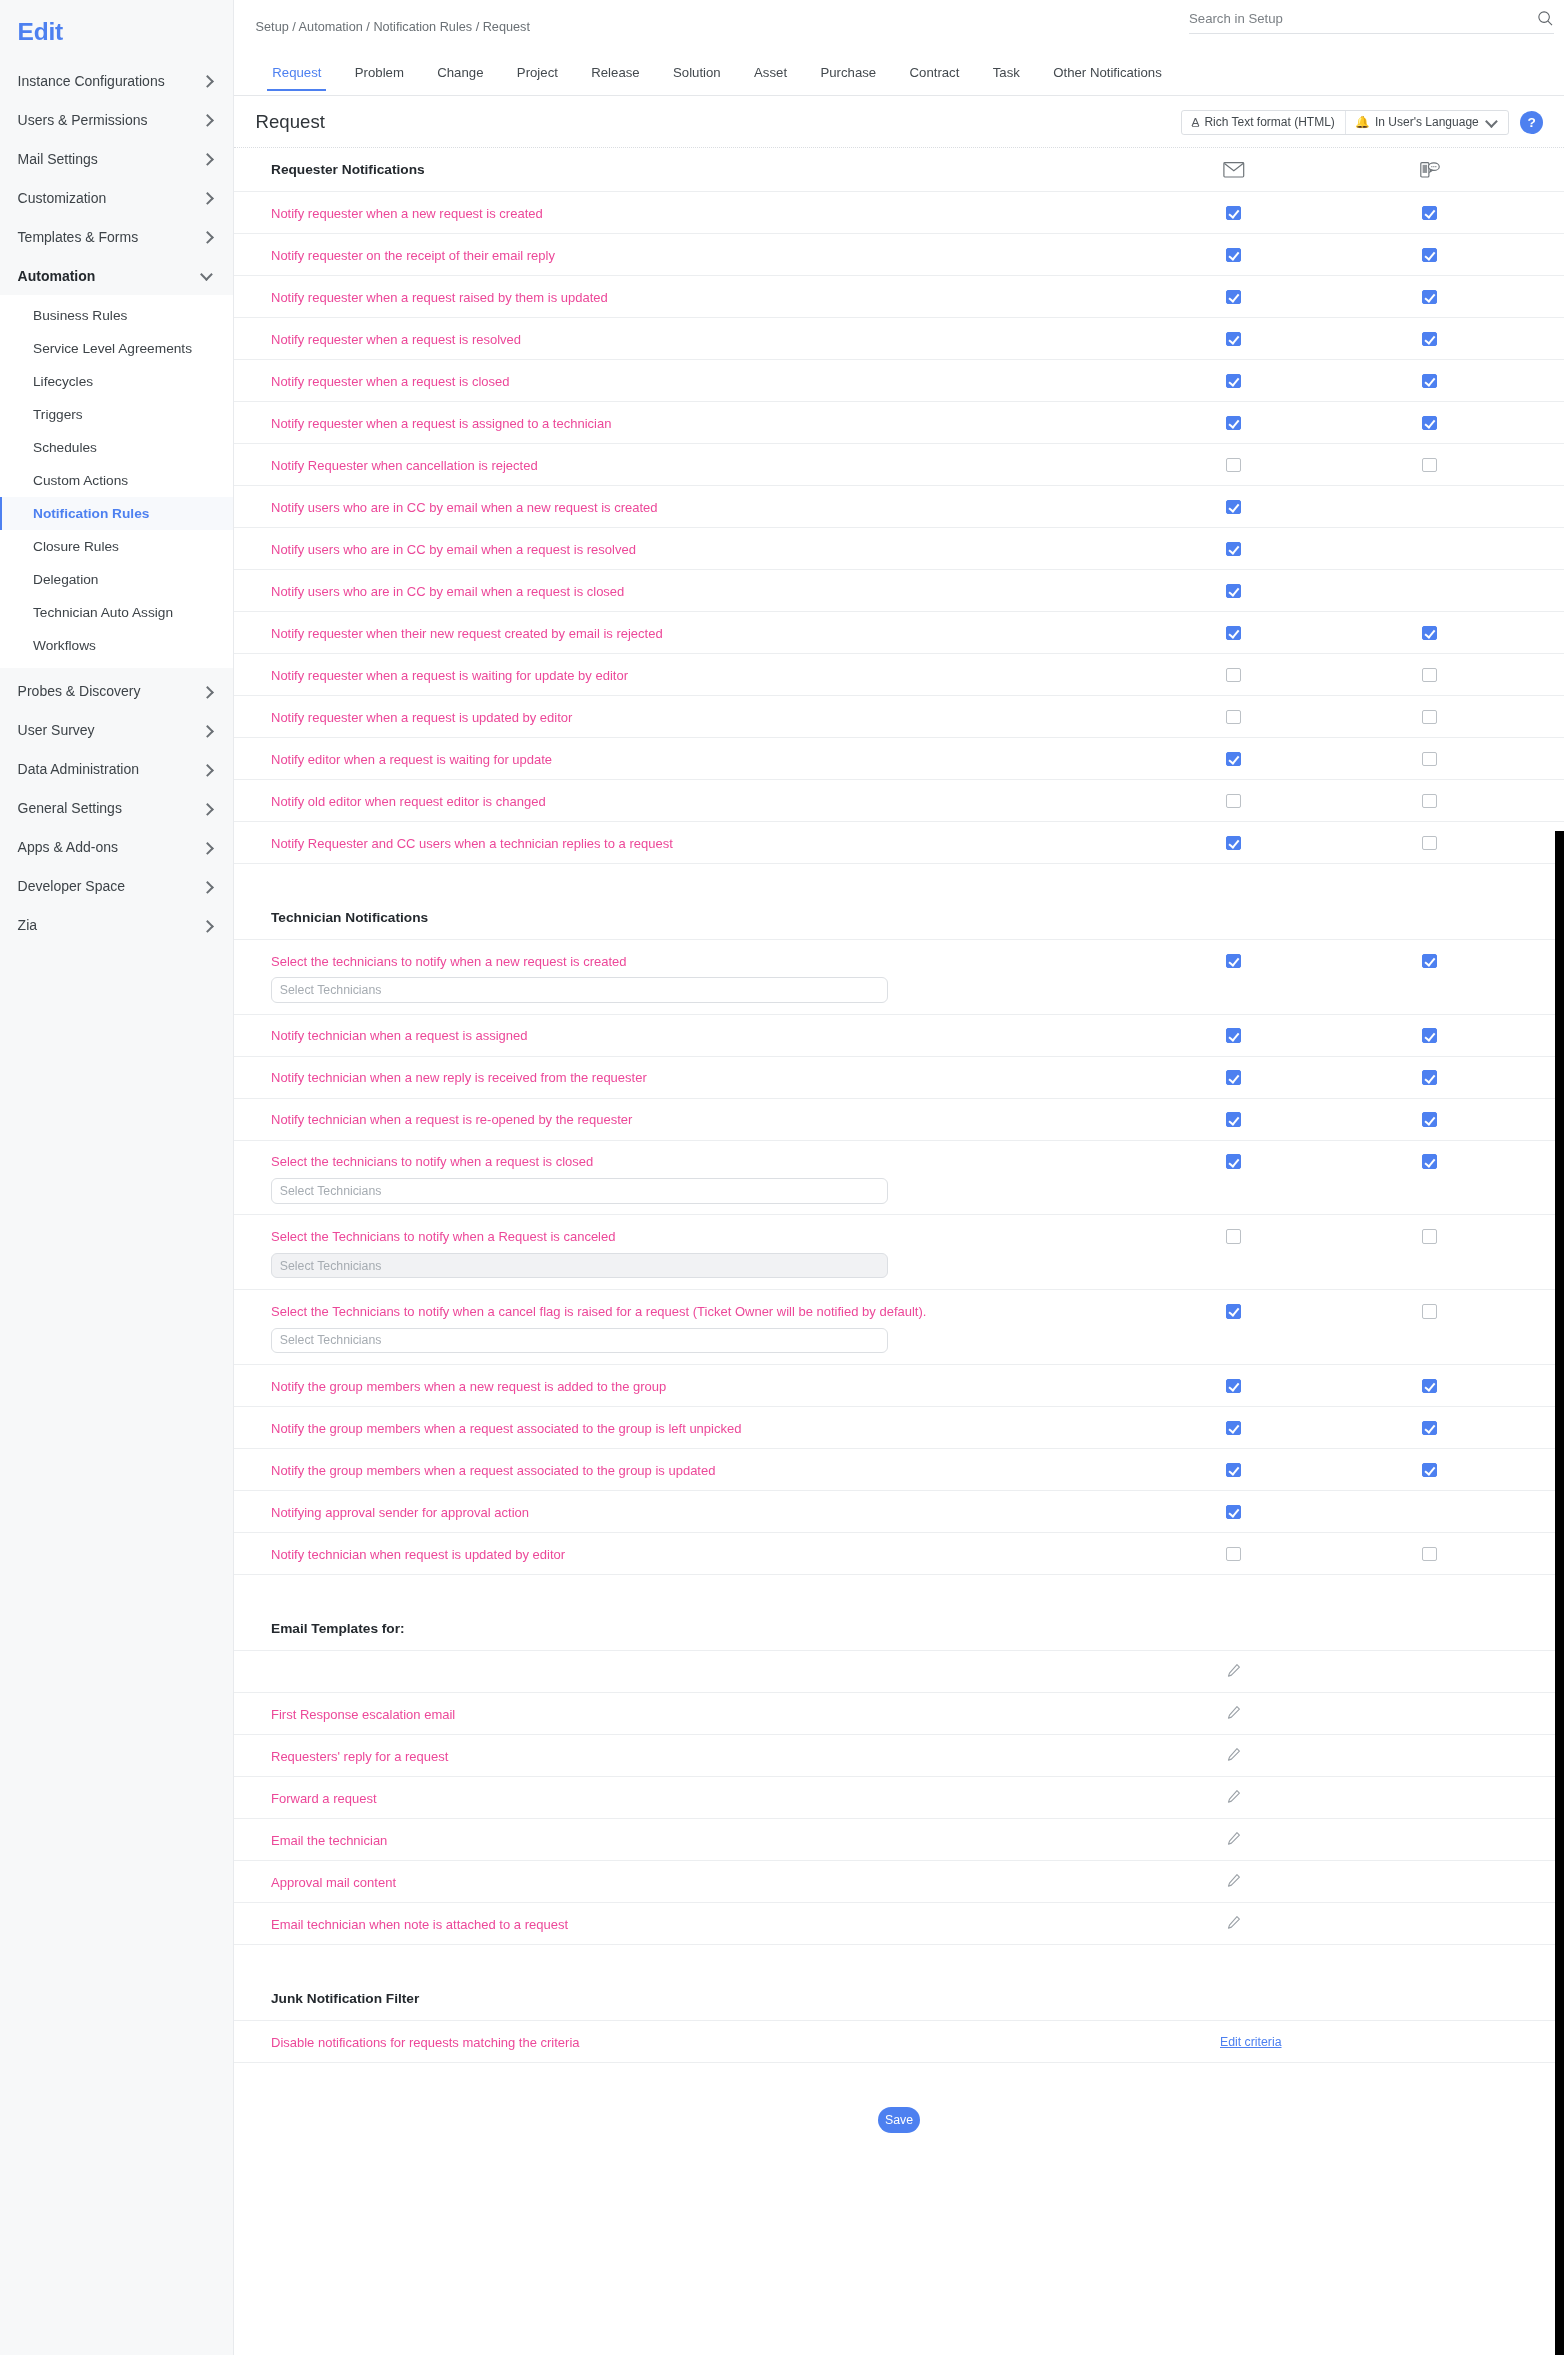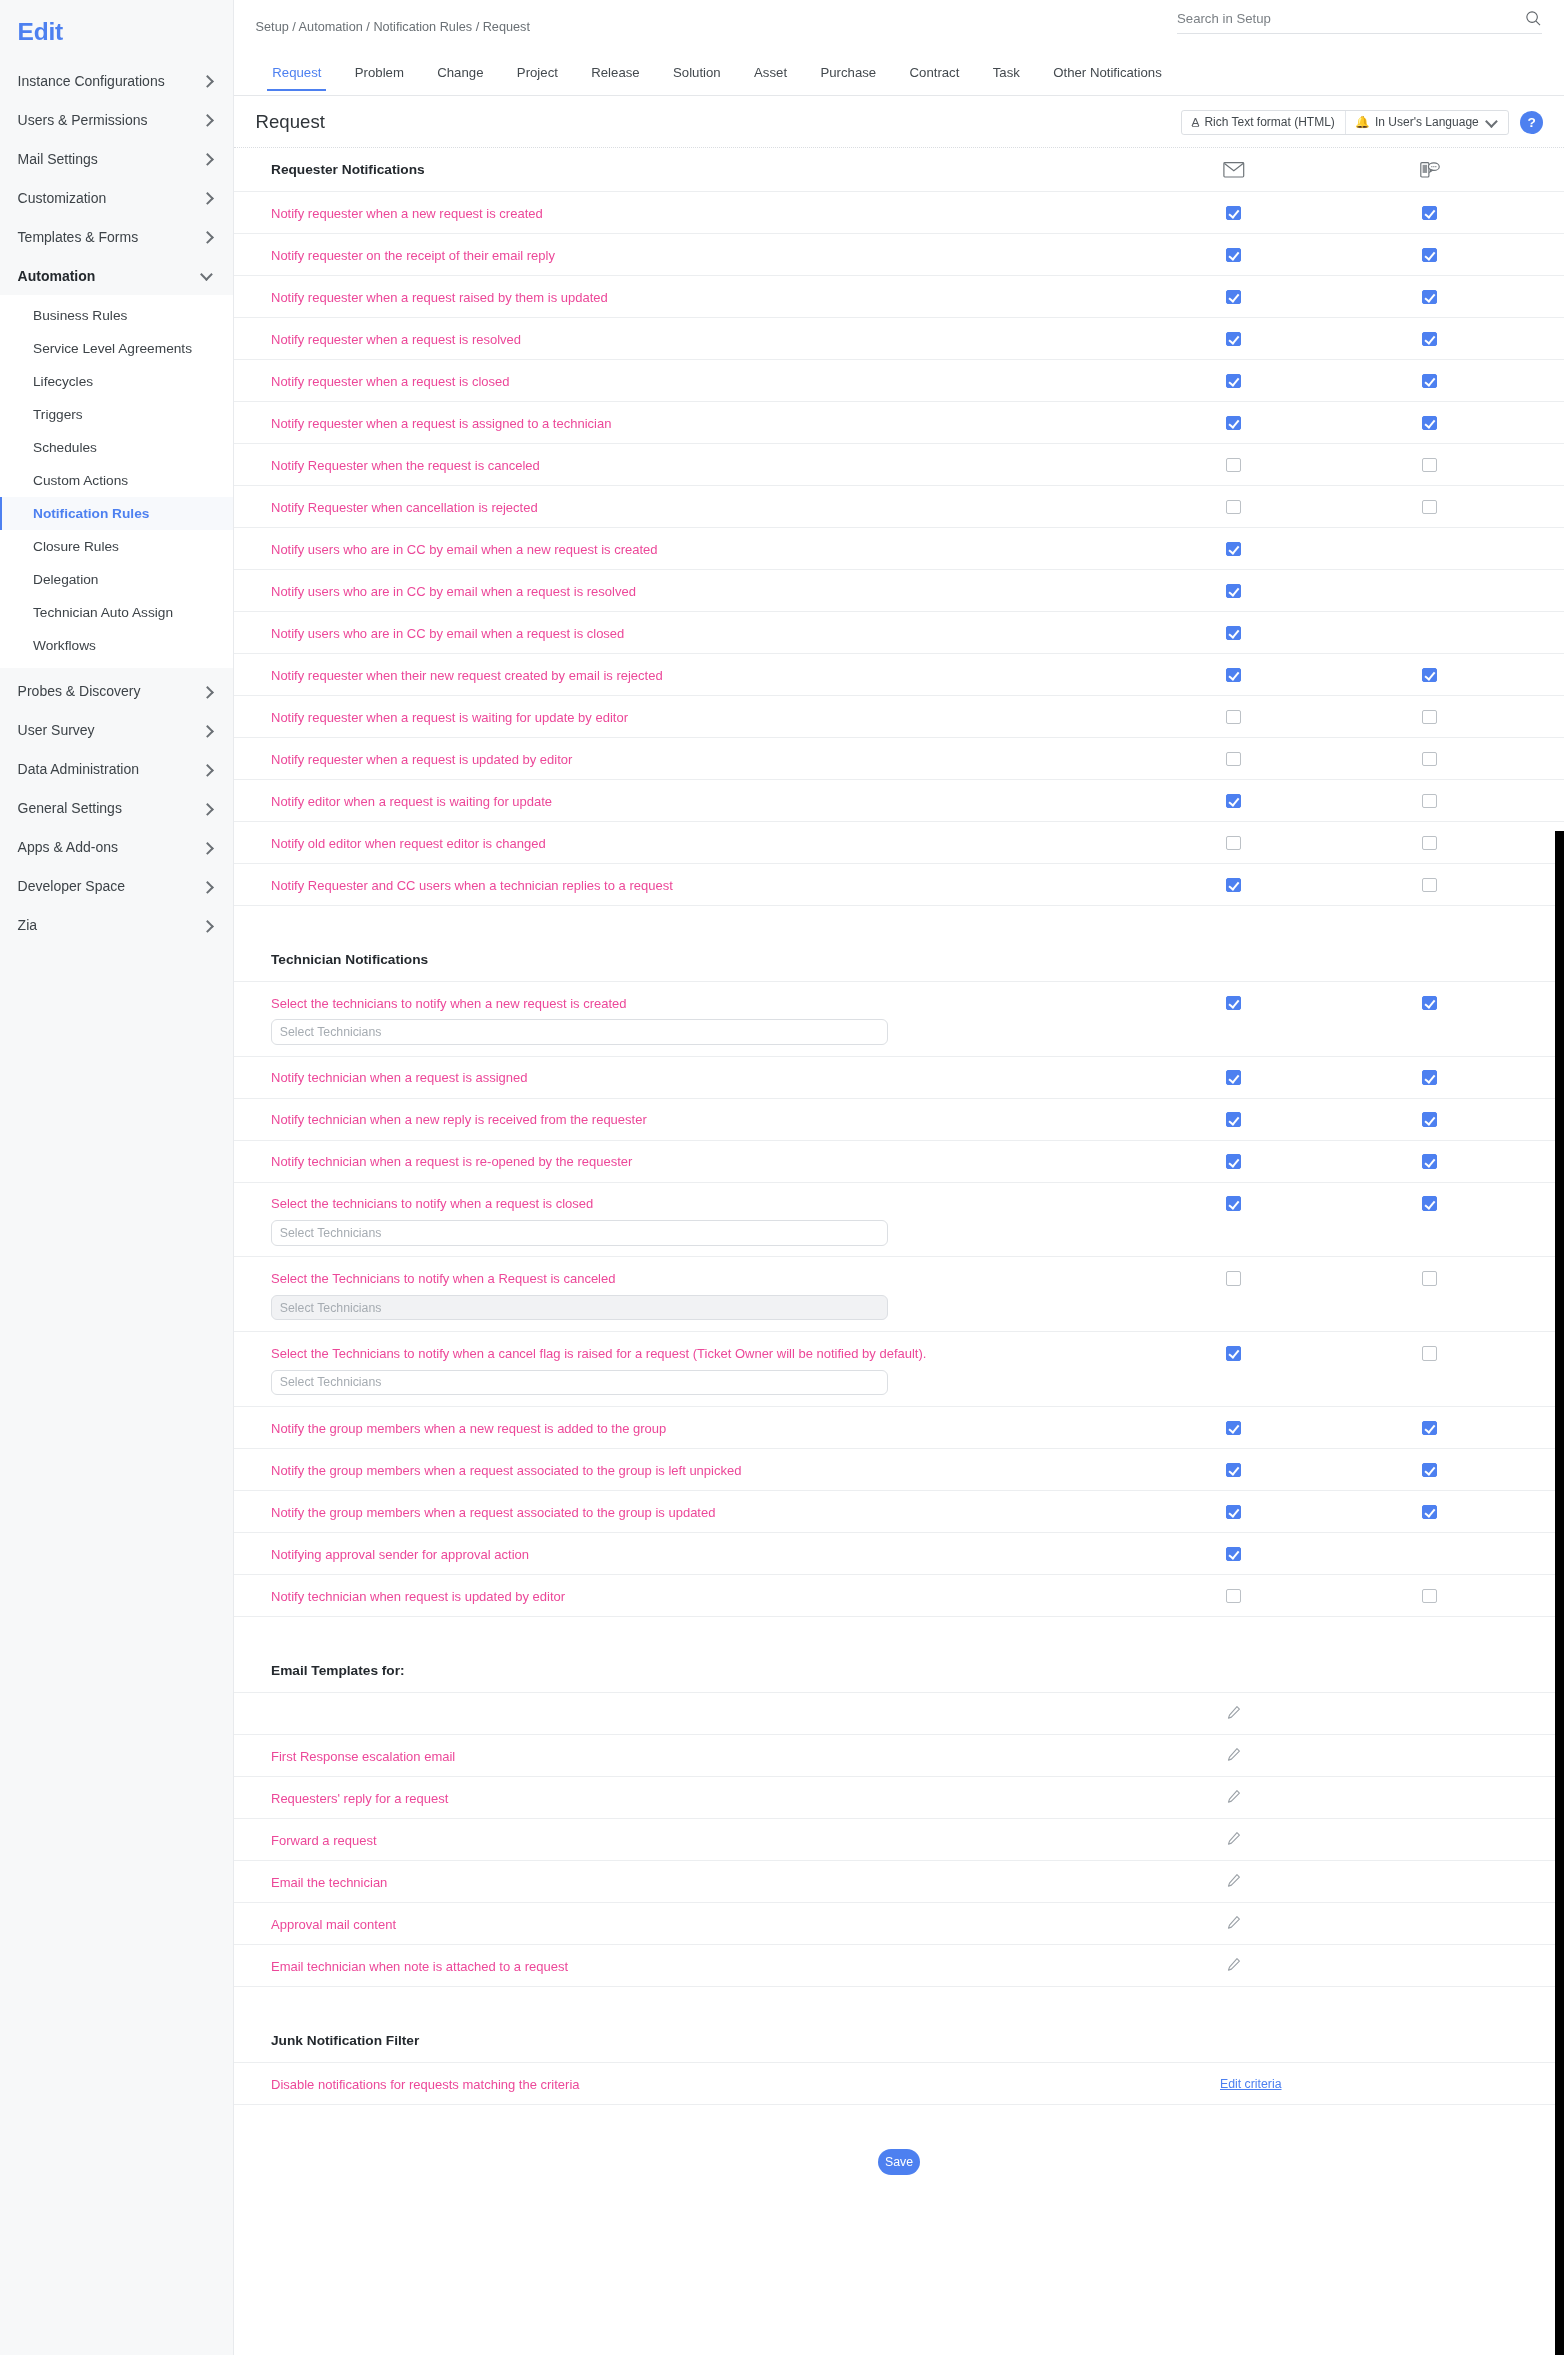--- a/index.html
+++ b/index.html
@@ -89,21 +89,21 @@
     padding: 19.6px 0 0 0;
     position: relative;
   }
   .breadcrumb {
     font-size: 12.7px;
     color: #6a7075;
     padding-left: 21.6px;
   }
   .search-wrap {
     position: absolute;
-    right: 22px;
+    right: 10px;
     top: 9.8px;
     width: 365px;
     border-bottom: 1px solid #dfe2e6;
     display: flex;
     align-items: center;
     padding-bottom: 6.9px;
   }
   .search-input {
     border: none;
     outline: none;
@@ -512,27 +512,20 @@
           </div>
           <div class="row">
             <div class="row-body">
               <div class="row-label">Notify requester when a request is assigned to a technician</div>
             </div>
             <span class="cb k1 on"></span>
             <span class="cb k2 on"></span>
           </div>
           <div class="row">
             <div class="row-body">
-              <div class="row-label">Notify Requester when the request is canceled</div>
-            </div>
-            <span class="cb k1"></span>
-            <span class="cb k2"></span>
-          </div>
-          <div class="row">
-            <div class="row-body">
               <div class="row-label">Notify Requester when cancellation is rejected</div>
             </div>
             <span class="cb k1"></span>
             <span class="cb k2"></span>
           </div>
           <div class="row">
             <div class="row-body">
               <div class="row-label">Notify users who are in CC by email when a new request is created</div>
             </div>
             <span class="cb k1 on"></span>

